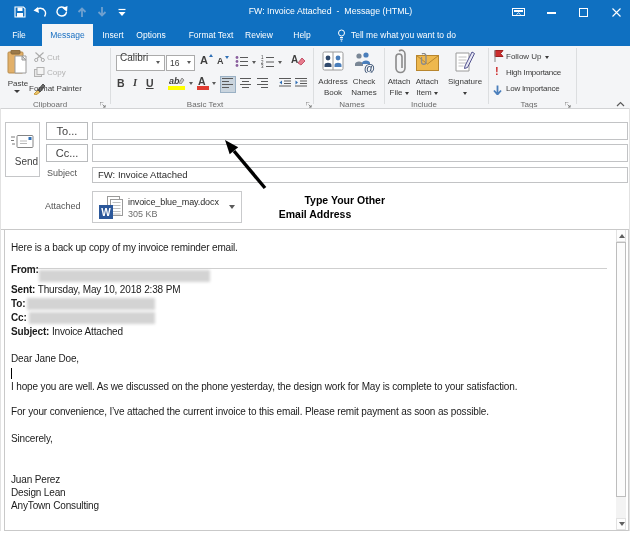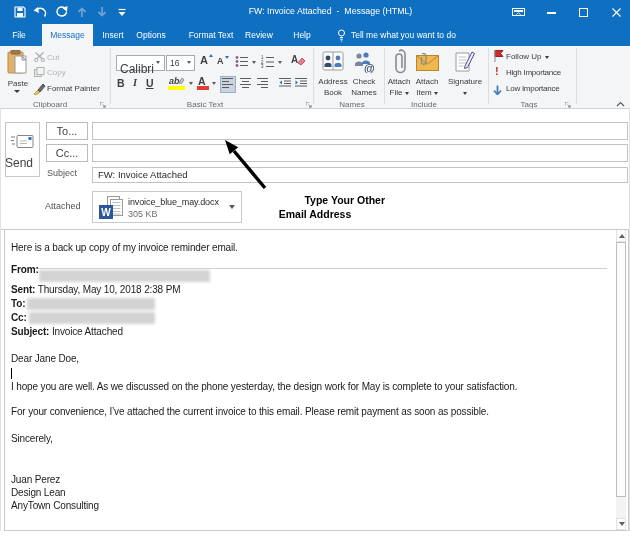--- a/index.html
+++ b/index.html
@@ -122,29 +122,29 @@
     <div class="rtext disab" style="left:47px;top:7px;">Cut</div>
     <svg class="abs" style="left:34px;top:21px;" width="11" height="10" viewBox="0 0 11 10">
       <rect x="0.5" y="2.5" width="7" height="7" fill="#e8e8e8" stroke="#b3b3b3"></rect>
       <rect x="3" y="0.5" width="7" height="7" fill="#f4f4f4" stroke="#b3b3b3"></rect>
     </svg>
     <div class="rtext disab" style="left:47px;top:22px;">Copy</div>
     <svg class="abs" style="left:33px;top:37px;" width="13" height="12" viewBox="0 0 13 12">
       <path d="M1 11 L5 7 L7 9 L3 12 Z" fill="#e9c46a" stroke="#c79a3e"></path>
       <path d="M5 7 L10 1 L12 3 L7 9 Z" fill="#6d6d6d" stroke="#4f4f4f"></path>
     </svg>
-    <div class="rtext" style="left:47px;top:38px;">Format Painter</div>
+    <div class="rtext" style="left:29px;top:38px;">Format Painter</div>
     <div class="glabel" style="left:20px;width:60px;">Clipboard</div>
     <svg class="launch" style="left:100px;top:56px;" width="7" height="7" viewBox="0 0 7 7">
       <path d="M0 0 H4 M0 0 V4" stroke="#777" fill="none"></path>
       <path d="M3 3 L6 6 M6 6 H3.5 M6 6 V3.5" stroke="#777" fill="none"></path>
     </svg>
 
     <div class="abs" style="left:116px;top:9px;width:47px;height:14px;background:#fff;border:1px solid #ababab;"></div>
-    <div class="rtext" style="left:120px;top:16px;font-size:12px;">Calibri</div>
+    <div class="rtext" style="left:120px;top:6px;font-size:10px;">Calibri</div>
     <div class="abs" style="left:156px;top:15px;width:0;height:0;border-left:2.5px solid transparent;border-right:2.5px solid transparent;border-top:3px solid #5a5a5a;"></div>
 
     <div class="abs" style="left:166px;top:9px;width:27px;height:14px;background:#fff;border:1px solid #ababab;"></div>
     <div class="rtext" style="left:170px;top:12px;font-size:8.5px;">16</div>
     <div class="abs" style="left:187px;top:15px;width:0;height:0;border-left:2.5px solid transparent;border-right:2.5px solid transparent;border-top:3px solid #5a5a5a;"></div>
 
     <div class="rtext" style="left:200px;top:8px;font-size:11px;font-weight:bold;color:#3f3f3f;">A</div>
     <div class="abs" style="left:209px;top:8px;width:0;height:0;border-left:2.5px solid transparent;border-right:2.5px solid transparent;border-bottom:3px solid #2f6fb5;"></div>
     <div class="rtext" style="left:217px;top:10px;font-size:9px;font-weight:bold;color:#3f3f3f;">A</div>
     <div class="abs" style="left:225px;top:10px;width:0;height:0;border-left:2.5px solid transparent;border-right:2.5px solid transparent;border-top:3px solid #2f6fb5;"></div>
@@ -278,21 +278,21 @@
   </div>
   <div id="header" class="abs">
 
     <div class="fbtn" style="left:5px;top:14px;width:33px;height:53px;border-color:#c5c6c8;"></div>
     <svg class="abs" style="left:11px;top:26px;" width="23" height="17" viewBox="0 0 23 17">
       <path d="M0 3 h4 M0 6.5 h3 M1 10 h3" stroke="#7a7a7a"></path>
       <rect x="6" y="1.5" width="16" height="12" rx="1" fill="#fff" stroke="#848484"></rect>
       <rect x="17.5" y="3" width="3" height="3" fill="#2f6fb5"></rect>
       <path d="M9 7 h7 M9 9.5 h7" stroke="#b9b9b9"></path>
     </svg>
-    <div class="abs" style="left:5px;top:48px;width:43px;font-size:12px;color:#3f3f3f;">Send</div>
+    <div class="abs" style="left:5px;top:48px;width:43px;text-align:center;font-size:10px;color:#3f3f3f;">Send</div>
 
     <div class="fbtn" style="left:46px;top:14px;width:40px;height:16px;line-height:16px;">To...</div>
     <div class="fbtn" style="left:46px;top:36px;width:40px;height:16px;line-height:16px;">Cc...</div>
 
     <div class="finput" style="left:92px;top:14px;width:534px;height:16px;"></div>
     <div class="finput" style="left:92px;top:36px;width:534px;height:16px;"></div>
     <div class="hlabel" style="left:47px;top:60px;">Subject</div>
     <div class="finput" style="left:92px;top:59px;width:534px;height:14px;text-align:center;">
       <div class="abs" style="left:5px;top:1px;font-size:9.5px;color:#2a2a2a;white-space:nowrap;">FW: Invoice Attached</div>
     </div>

